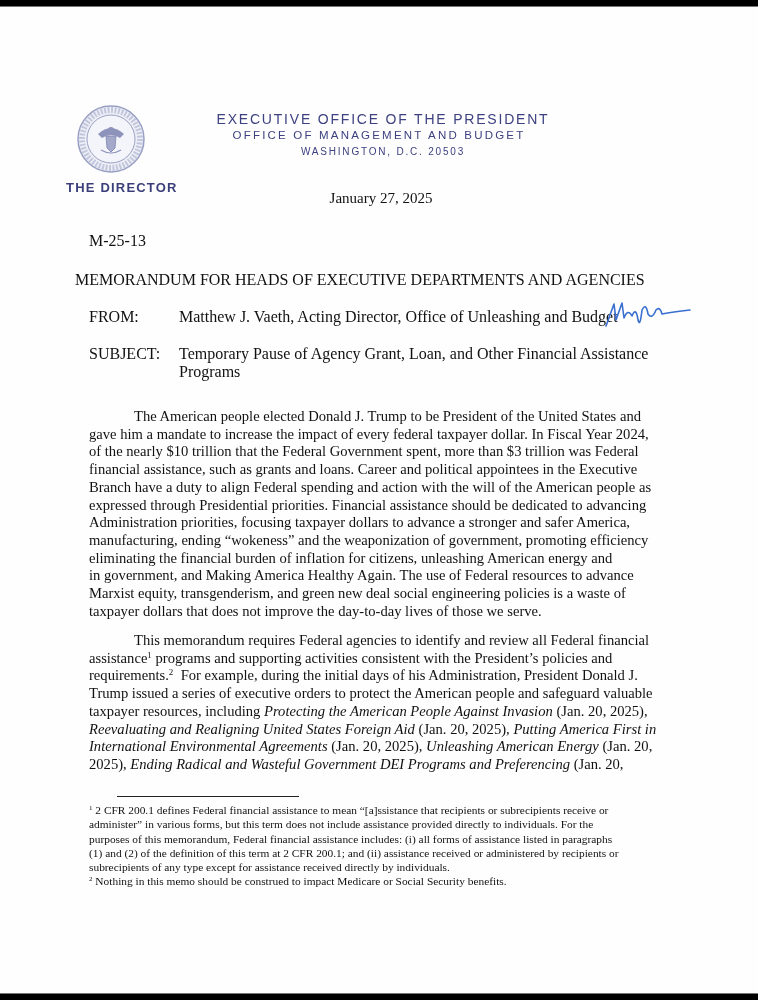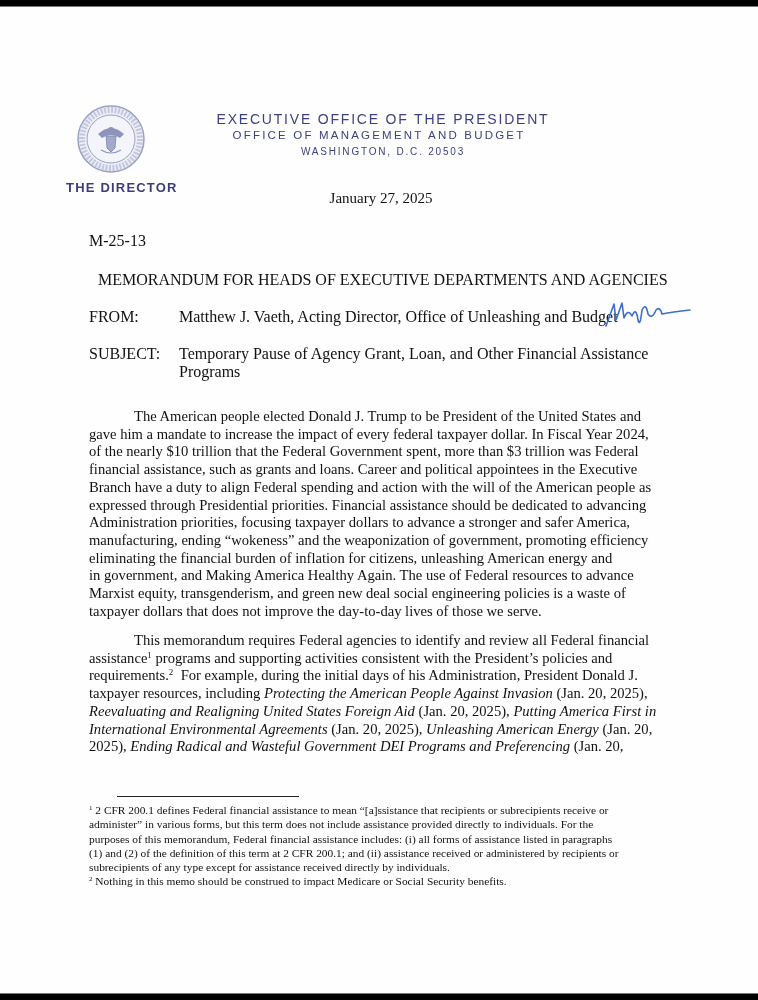--- a/index.html
+++ b/index.html
@@ -17,21 +17,21 @@
 
     .lh { position: absolute; left: 0; width: 758px; text-align: center; font-family: "Liberation Sans", sans-serif; color: #3d4180; }
     .lh1 { top: 111px; font-size: 14px; letter-spacing: 1.8px; left: 4px; }
     .lh2 { top: 129px; font-size: 11.5px; letter-spacing: 2.2px; }
     .lh3 { top: 146px; font-size: 10px; letter-spacing: 1.8px; left: 4px; }
 
     .date { position: absolute; left: 0; width: 762px; text-align: center; top: 190px; font-size: 15px; }
 
     .txt { position: absolute; font-size: 16px; line-height: 18px; white-space: nowrap; }
     .memo-id { left: 89px; top: 232px; }
-    .memo-for { left: 98px; top: 271px; text-align: right; }
+    .memo-for { left: 75px; top: 271px; text-align: right; }
     .from-label { left: 89px; top: 308px; }
     .from-val { left: 179px; top: 308px; }
     .subj-label { left: 89px; top: 345px; }
     .subj-val { left: 179px; top: 345px; white-space: normal; width: 470px; }
 
     .sig { position: absolute; left: 602px; top: 298px; width: 90px; height: 32px; }
 
     .para { position: absolute; left: 89px; width: 592px; font-size: 14.6px; line-height: 17.7px; text-align: left; }
     .line { display: block; white-space: nowrap; }
     .indent { padding-left: 45px; }
@@ -89,20 +89,21 @@
   <span class="line">eliminating the financial burden of inflation for citizens, unleashing American energy and</span>
   <span class="line">in government, and Making America Healthy Again. The use of Federal resources to advance</span>
   <span class="line">Marxist equity, transgenderism, and green new deal social engineering policies is a waste of</span>
   <span class="line">taxpayer dollars that does not improve the day-to-day lives of those we serve.</span>
 </div>
 
 <div class="para para2">
   <span class="line indent">This memorandum requires Federal agencies to identify and review all Federal financial</span>
   <span class="line"><span>assistance</span><sup>1</sup><span> programs and supporting activities consistent with the President’s policies and</span></span>
   <span class="line" style="white-space:pre"><span>requirements.</span><sup>2</sup><span>  For example, during the initial days of his Administration, President Donald J.</span></span>
+  <span class="line">Trump issued a series of executive orders to protect the American people and safeguard valuable</span>
   <span class="line" style="white-space:pre"><span>taxpayer resources, including </span><i>Protecting the American People Against Invasion</i><span> (Jan. 20, 2025),</span></span>
   <span class="line" style="white-space:pre"><i>Reevaluating and Realigning United States Foreign Aid</i><span> (Jan. 20, 2025), </span><i>Putting America First in</i></span>
   <span class="line" style="white-space:pre"><i>International Environmental Agreements</i><span> (Jan. 20, 2025), </span><i>Unleashing American Energy</i><span> (Jan. 20,</span></span>
   <span class="line" style="white-space:pre"><span>2025), </span><i>Ending Radical and Wasteful Government DEI Programs and Preferencing</i><span> (Jan. 20,</span></span>
 </div>
 
 <div class="fn-rule"></div>
 <div class="footnotes">
   <span class="line"><sup>1</sup><span> 2 CFR 200.1 defines Federal financial assistance to mean “[a]ssistance that recipients or subrecipients receive or</span></span>
   <span class="line">administer” in various forms, but this term does not include assistance provided directly to individuals. For the</span>

